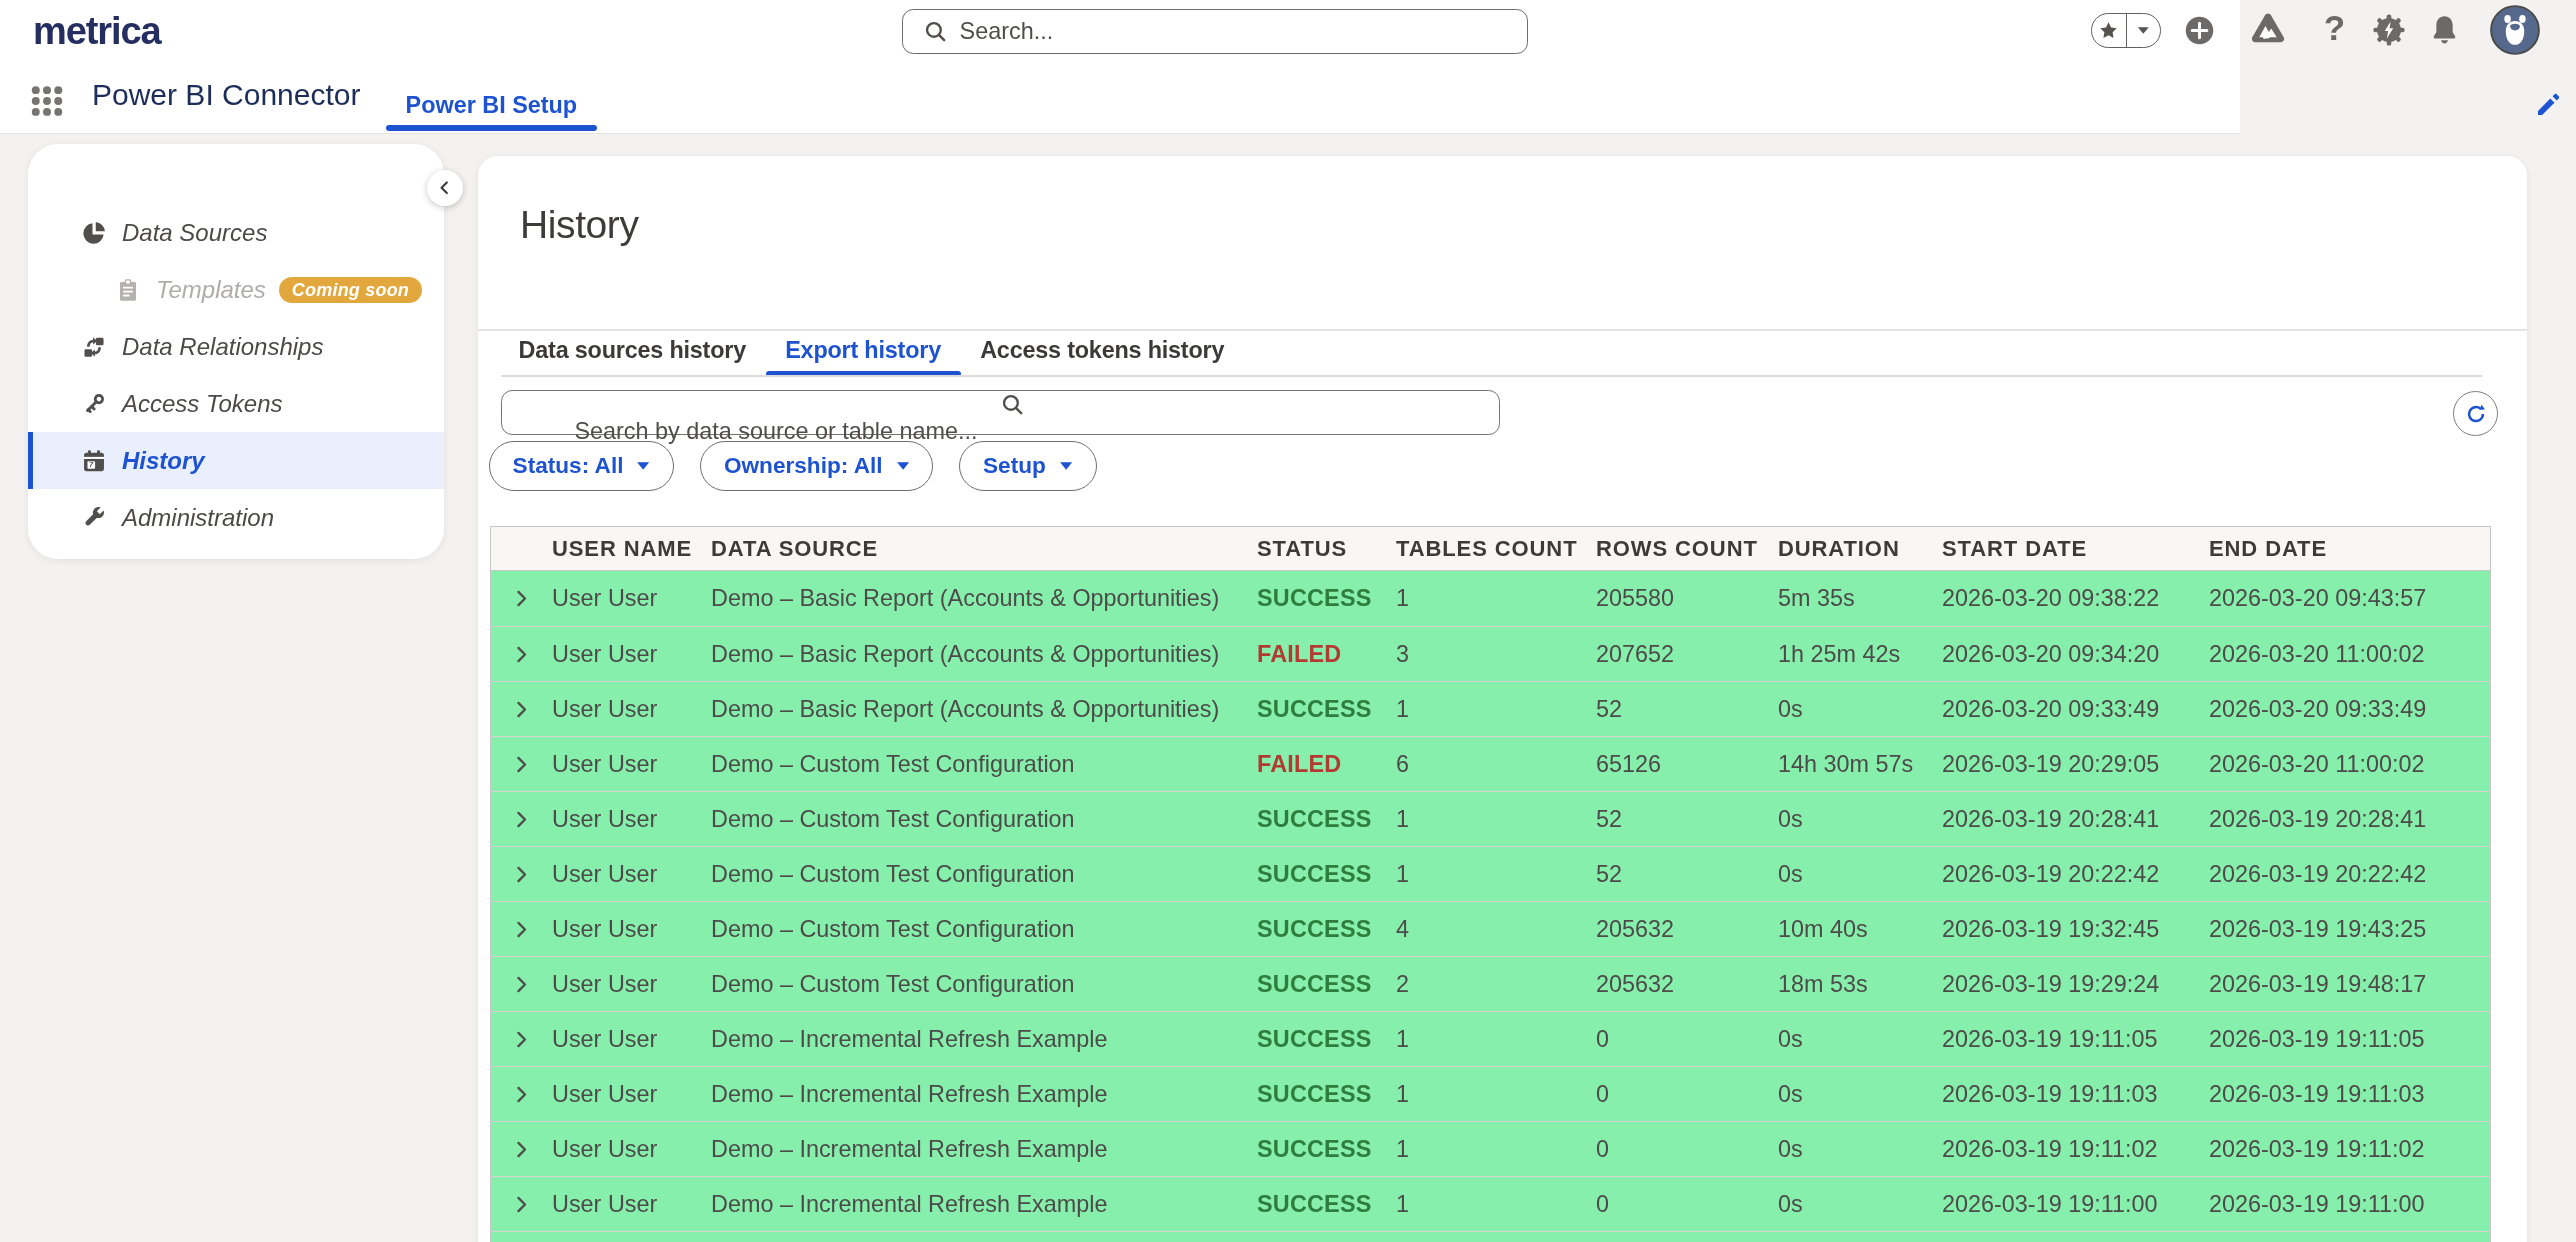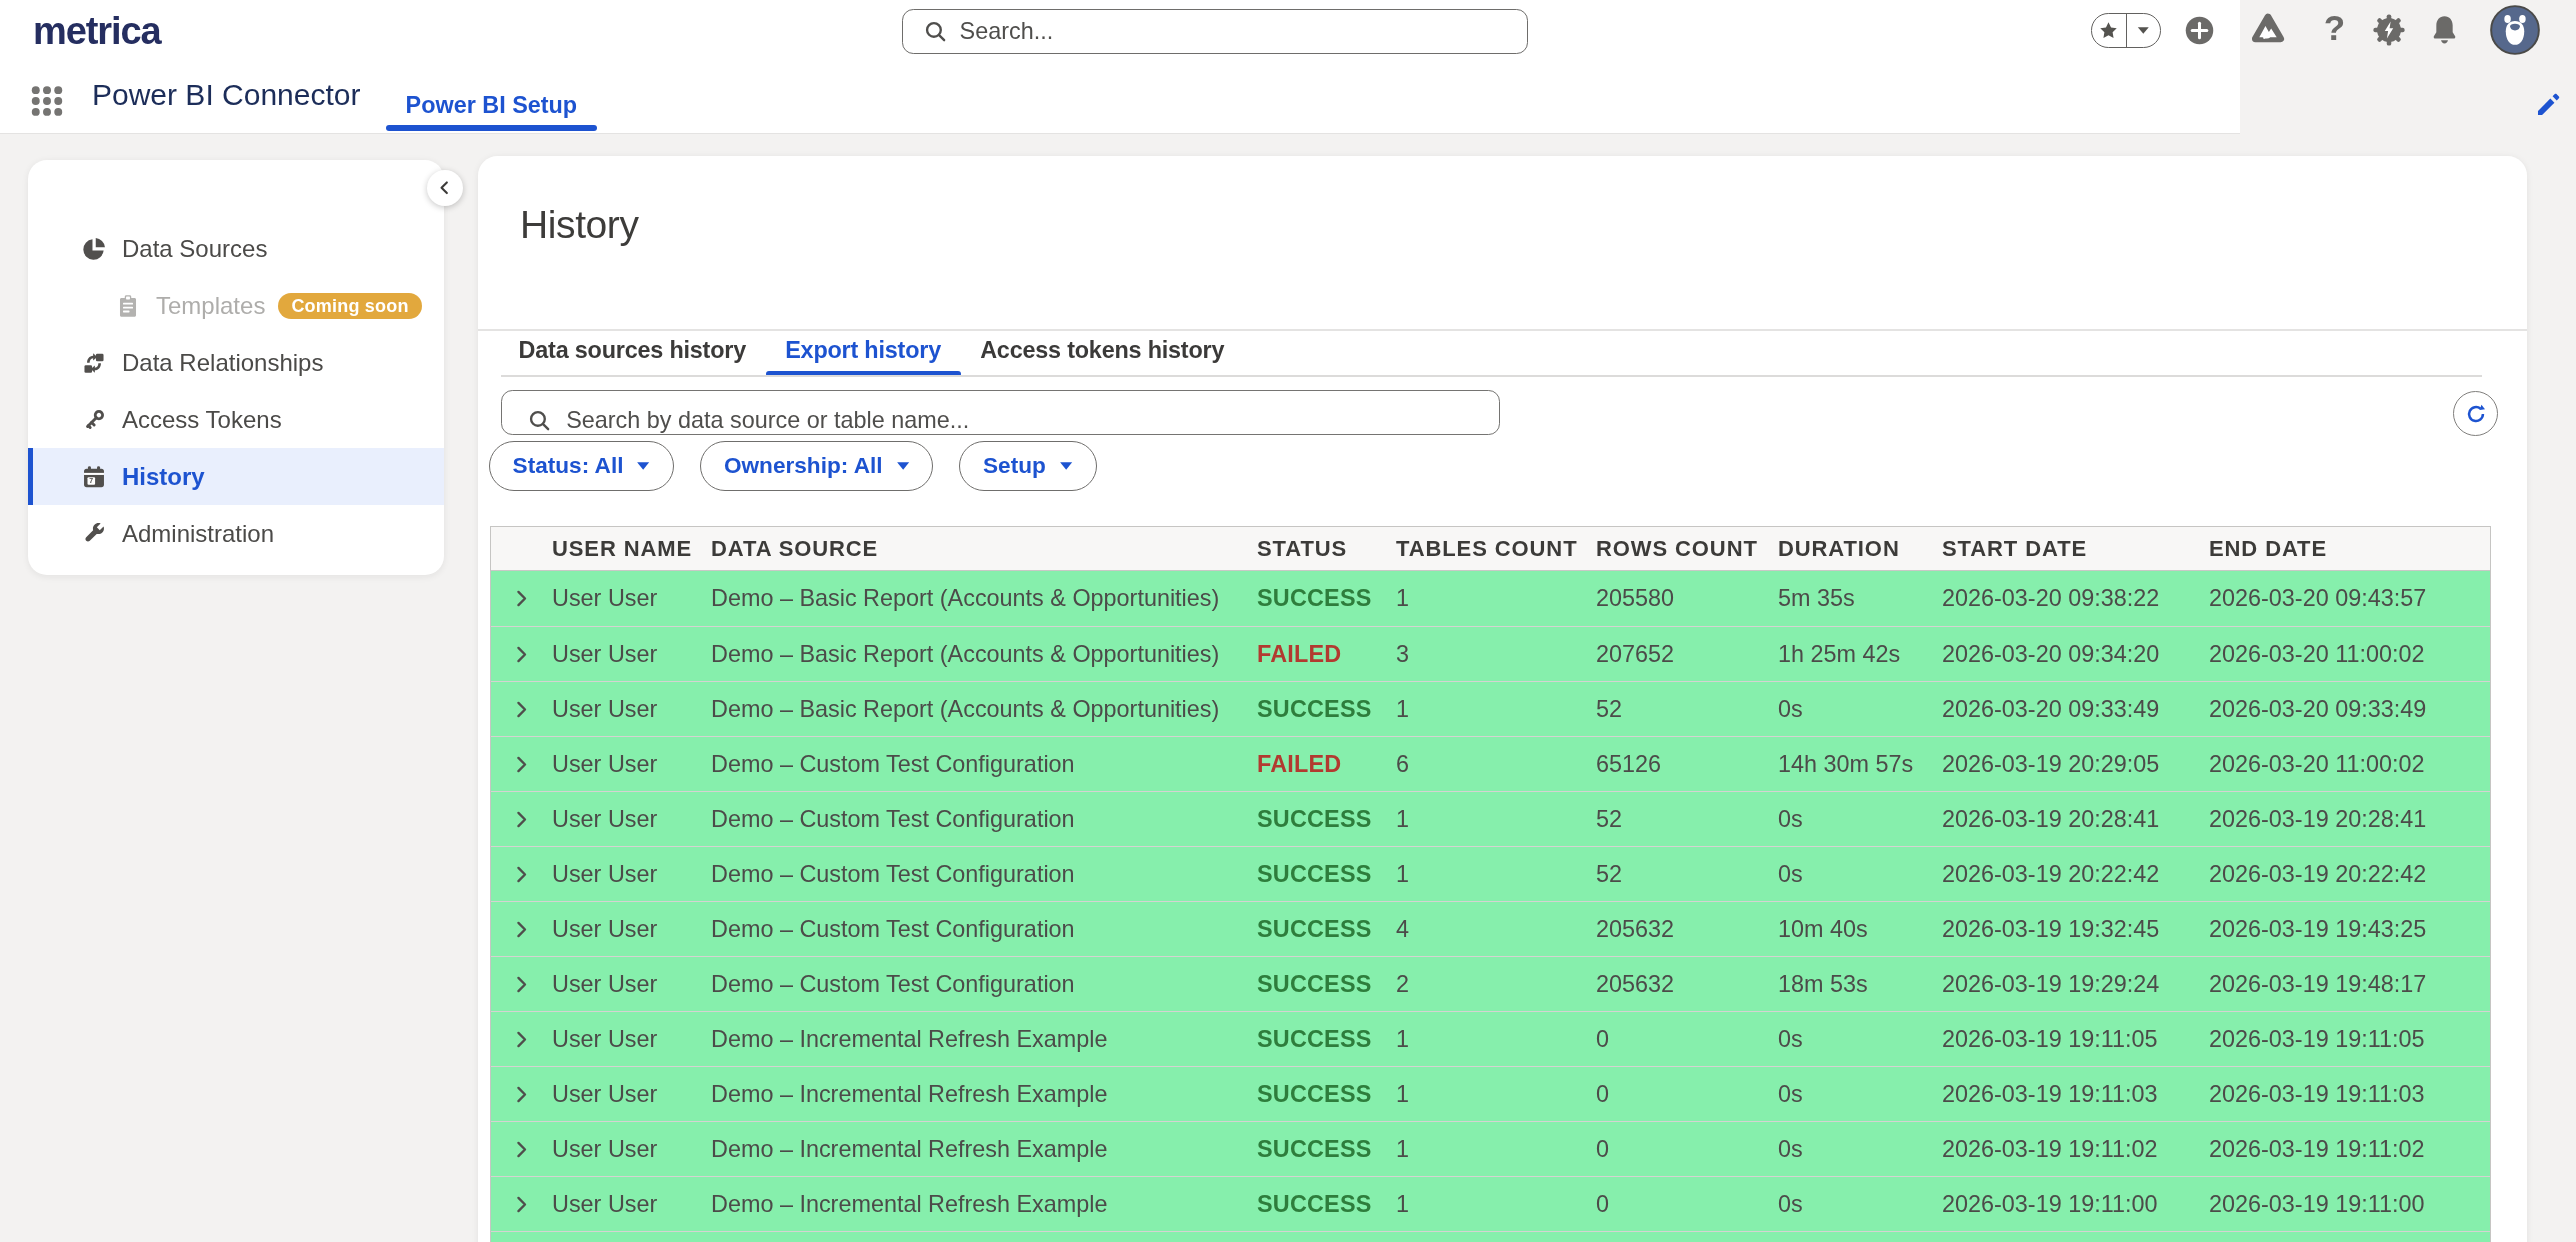--- a/index.html
+++ b/index.html
@@ -27,39 +27,39 @@
   .iconbtn{display:flex; align-items:center; justify-content:center;}
   
   .appbar{position:absolute; left:0; top:0; width:2544px; height:134px; pointer-events:none;}
   .appbar > *{pointer-events:auto;}
   .waffle{position:absolute; left:31px; top:86px;}
   .apptitle{position:absolute; left:92px; top:59px; height:75px; line-height:72px; font-size:30px; color:var(--navy-title,#1c2d59);}
   .apptab{position:absolute; left:386px; top:80px; height:51px; padding:0 19.6px; display:flex; align-items:center; font-size:23.4px; font-weight:bold; color:var(--accent);text-align:right;}
   .apptab::after{content:""; position:absolute; left:0; bottom:0; width:100%; height:6px; border-radius:3.8px; background:var(--accent);}
   .pencil{position:absolute; left:2534px; top:90px;}
   
-  .sidebar{position:absolute; left:28px; top:160px; width:416px; height:415px; background:#fff; border-radius:19px; box-shadow:0 1.5px 7.5px rgba(30,30,30,.07);}
+  .sidebar{position:absolute; left:28px; top:144px; width:416px; height:415px; background:#fff; border-radius:30px; box-shadow:0 1.5px 7.5px rgba(30,30,30,.07);font-style:italic;}
   .collapse{position:absolute; left:427px; top:170px; width:36px; height:36px; border-radius:50%; background:#fff; box-shadow:0 1.5px 6px rgba(0,0,0,.22); display:flex; align-items:center; justify-content:center; z-index:5;}
   .nav{position:absolute; left:0; top:60px; width:100%;}
   .nav-item{position:relative; height:57px; display:flex; align-items:center; padding-left:53px; font-size:24px; color:#4b4a48; cursor:pointer;}
   .nav-item .nicon{width:26px; height:26px; margin-right:15px; flex:none;}
   .nav-item.disabled{color:#aeadab;margin-left:34px;}
   .nav-item.active{background:#e9effd; color:var(--accent); font-weight:bold;}
   .nav-item.active::before{content:""; position:absolute; left:0; top:0; width:5.3px; height:100%; background:var(--accent);}
   .badge{margin-left:13px; height:26px; line-height:27px; padding:0 13px; border-radius:13px; background:var(--badge,#e2a83d); color:#fff; font-size:18px; font-weight:bold; letter-spacing:0.2px;}
   
   .card{position:absolute; left:478px; top:156px; width:2049px; height:1130px; background:#fff; border-radius:19.6px; box-shadow:0 1.5px 7.5px rgba(30,30,30,.07);}
   .page-title{position:absolute; left:42px; top:47px; font-size:39px; font-weight:normal; letter-spacing:-0.4px; color:#3d3c3a;}
   .hdivider{position:absolute; left:0; top:173px; width:100%; height:1.5px; background:#e4e3e2;}
   .tabs{position:absolute; left:21px; top:167px; height:54px; display:flex;}
   .tab{position:relative; padding:0 19.6px; display:flex; align-items:center; font-size:23.4px; font-weight:bold; color:#3b3a39; letter-spacing:-0.2px; cursor:pointer;}
   .tab.active{color:var(--accent);}
   .tab.active::after{content:""; position:absolute; left:0; bottom:0; width:100%; height:6px; border-radius:3.8px; background:var(--accent);}
   .tabline{position:absolute; left:22.6px; top:219px; width:1981px; height:1.5px; background:#dcdbda;}
-  .tsearch{position:absolute; left:22.6px; top:234px; width:999px; height:45px; border:1.5px solid #757472; border-radius:11.3px; background:#fff; display:flex; align-items:flex-end; padding-left:24px;}
+  .tsearch{position:absolute; left:22.6px; top:234px; width:999px; height:45px; border:1.5px solid #757472; border-radius:11.3px; background:#fff; display:flex; align-items:center; padding-left:24px;flex-direction:column;}
   .tsearch input{border:none; outline:none; font-family:inherit; font-size:23.4px; color:#3d3c3b; margin-left:13.6px; width:889px; background:transparent;}
   .tsearch input::placeholder{color:#4f4e4c; opacity:1;}
   .refresh{position:absolute; left:1975px; top:235px; width:45px; height:45px; border:1.5px solid #7f7e7c; border-radius:50%; background:#fff; display:flex; align-items:center; justify-content:center;}
   .pills{position:absolute; left:11px; top:285px; display:flex; gap:26px;}
   .pill{height:50px; border:1.9px solid #6f6e6c; border-radius:26px; display:flex; align-items:center; padding:0 22.6px; gap:13px; font-size:22.6px; font-weight:bold; color:var(--accent); background:#fff; cursor:pointer;}
   
   .table{position:absolute; left:12px; top:370px; width:2001px; border:1.5px solid #c6c5c3; background:#86efac;}
   .thead{display:grid; grid-template-columns:61px 159px 546px 139px 200px 182px 164px 267px 1fr; height:44px; background:#f8f7f6; border-bottom:1.5px solid #c9c8c6; align-items:center;}
   .thead .th{font-size:22px; font-weight:bold; letter-spacing:0.9px; color:#3c3b39; white-space:nowrap;}
   .trow{display:grid; grid-template-columns:61px 159px 546px 139px 200px 182px 164px 267px 1fr; height:55px; align-items:center; border-top:1.5px solid #d4d3d1;}

